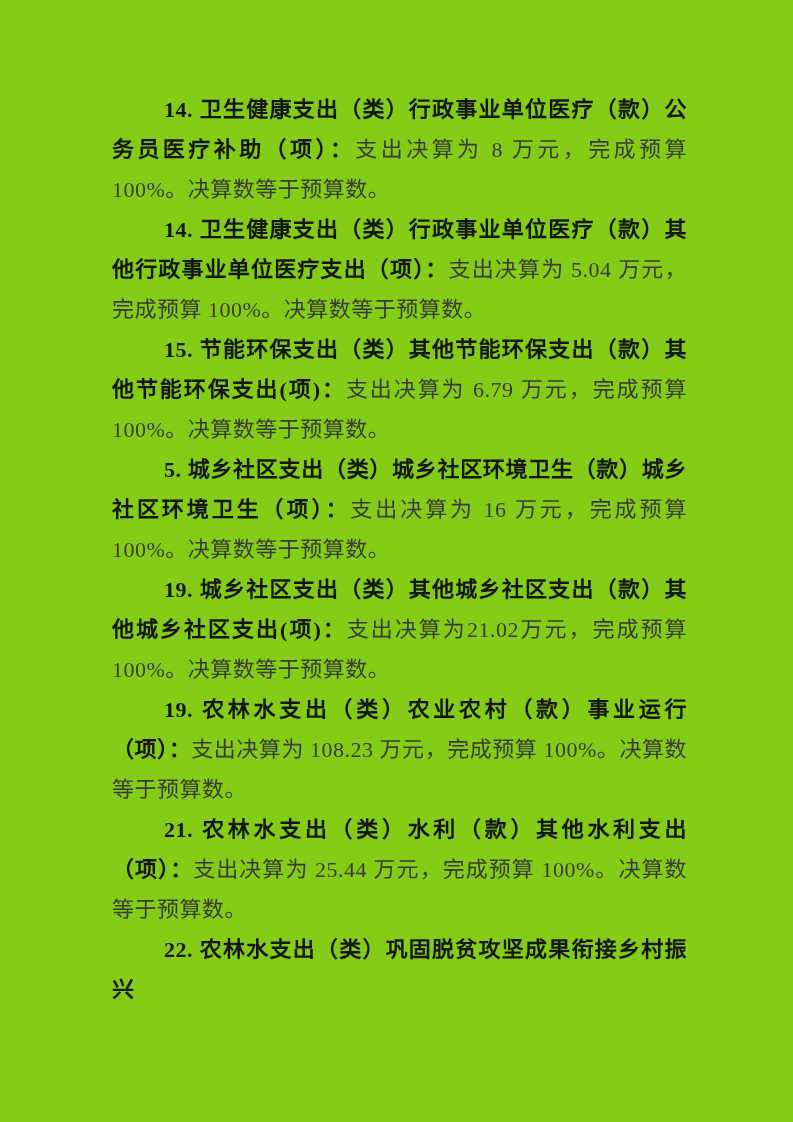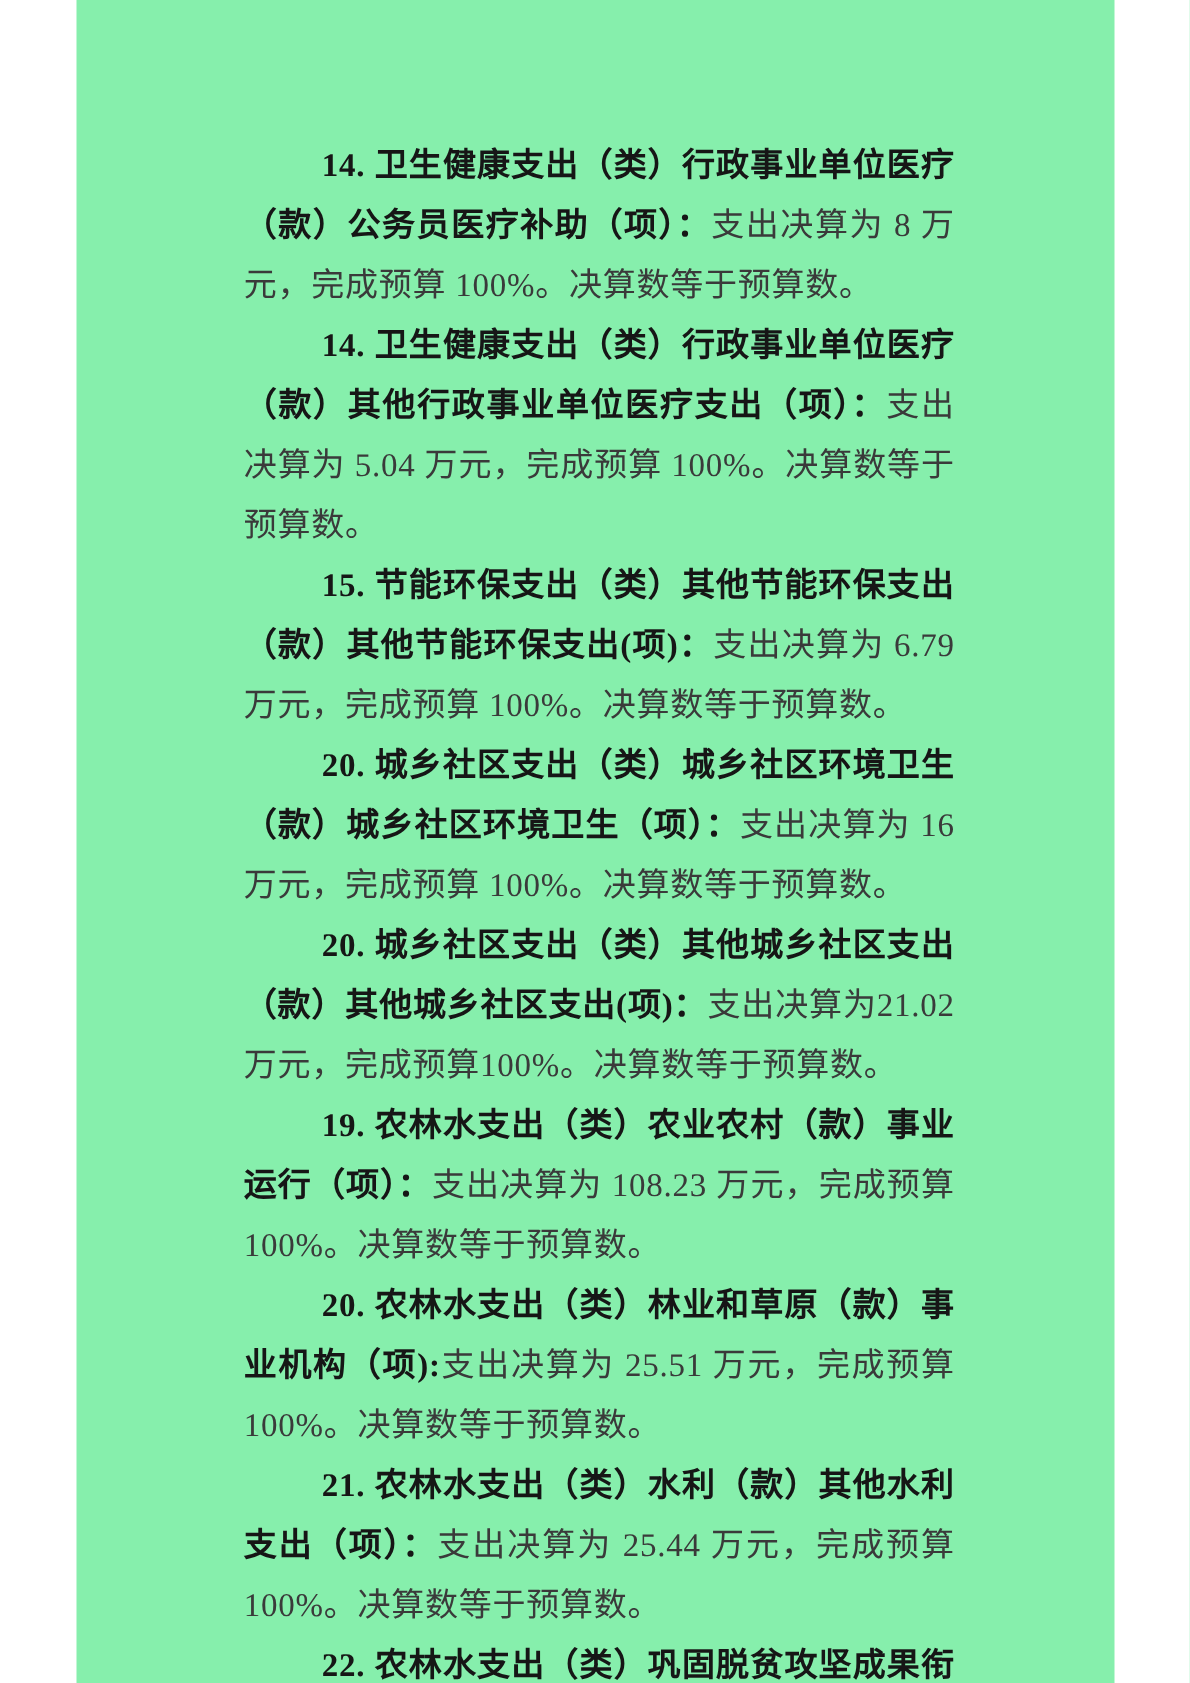--- a/index.html
+++ b/index.html
@@ -2,24 +2,24 @@
 <html lang="zh-CN"><head>
 <meta charset="utf-8">
 <style>
   html, body {
     margin: 0;
     padding: 0;
     background: #ffffff;
   }
   .page {
     position: relative;
-    width: 692px;
+    width: 793px;
     height: 1122px;
     margin: 0 auto;
-    background: #86efac;
+    background: #84cc16;
     overflow: hidden;
     font-family: "Liberation Serif", "DejaVu Serif", serif;
   }
   .content {
     padding: 90px 106px 0 112px;
   }
   .para {
     margin: 0;
     font-size: 22px;
     line-height: 40px;
@@ -38,27 +38,26 @@
 
 <div class="page">
   <div class="content">
 
     <p class="para"><span class="lead">14. 卫生健康支出（类）行政事业单位医疗（款）公务员医疗补助（项）：</span><span>支出决算为 8 万元，完成预算 100%。决算数等于预算数。</span></p>
 
     <p class="para"><span class="lead">14. 卫生健康支出（类）行政事业单位医疗（款）其他行政事业单位医疗支出（项）：</span><span>支出决算为 5.04 万元，完成预算 100%。决算数等于预算数。</span></p>
 
     <p class="para"><span class="lead">15. 节能环保支出（类）其他节能环保支出（款）其他节能环保支出(项)：</span><span>支出决算为 6.79 万元，完成预算 100%。决算数等于预算数。</span></p>
 
-    <p class="para"><span class="lead">20. 城乡社区支出（类）城乡社区环境卫生（款）城乡社区环境卫生（项）：</span><span>支出决算为 16 万元，完成预算 100%。决算数等于预算数。</span></p>
+    <p class="para"><span class="lead">5. 城乡社区支出（类）城乡社区环境卫生（款）城乡社区环境卫生（项）：</span><span>支出决算为 16 万元，完成预算 100%。决算数等于预算数。</span></p>
 
-    <p class="para"><span class="lead">20. 城乡社区支出（类）其他城乡社区支出（款）其他城乡社区支出(项)：</span><span>支出决算为21.02万元，完成预算100%。决算数等于预算数。</span></p>
+    <p class="para"><span class="lead">19. 城乡社区支出（类）其他城乡社区支出（款）其他城乡社区支出(项)：</span><span>支出决算为21.02万元，完成预算100%。决算数等于预算数。</span></p>
 
     <p class="para"><span class="lead">19. 农林水支出（类）农业农村（款）事业运行（项）：</span><span>支出决算为 108.23 万元，完成预算 100%。决算数等于预算数。</span></p>
 
-    <p class="para"><span class="lead">20. 农林水支出（类）林业和草原（款）事业机构（项):</span><span>支出决算为 25.51 万元，完成预算 100%。决算数等于预算数。</span></p>
 
     <p class="para"><span class="lead">21. 农林水支出（类）水利（款）其他水利支出（项）：</span><span>支出决算为 25.44 万元，完成预算 100%。决算数等于预算数。</span></p>
 
     <p class="para"><span class="lead">22. 农林水支出（类）巩固脱贫攻坚成果衔接乡村振兴</span><span></span></p>
 
   </div>
 
 </div>
 
 </body></html>

